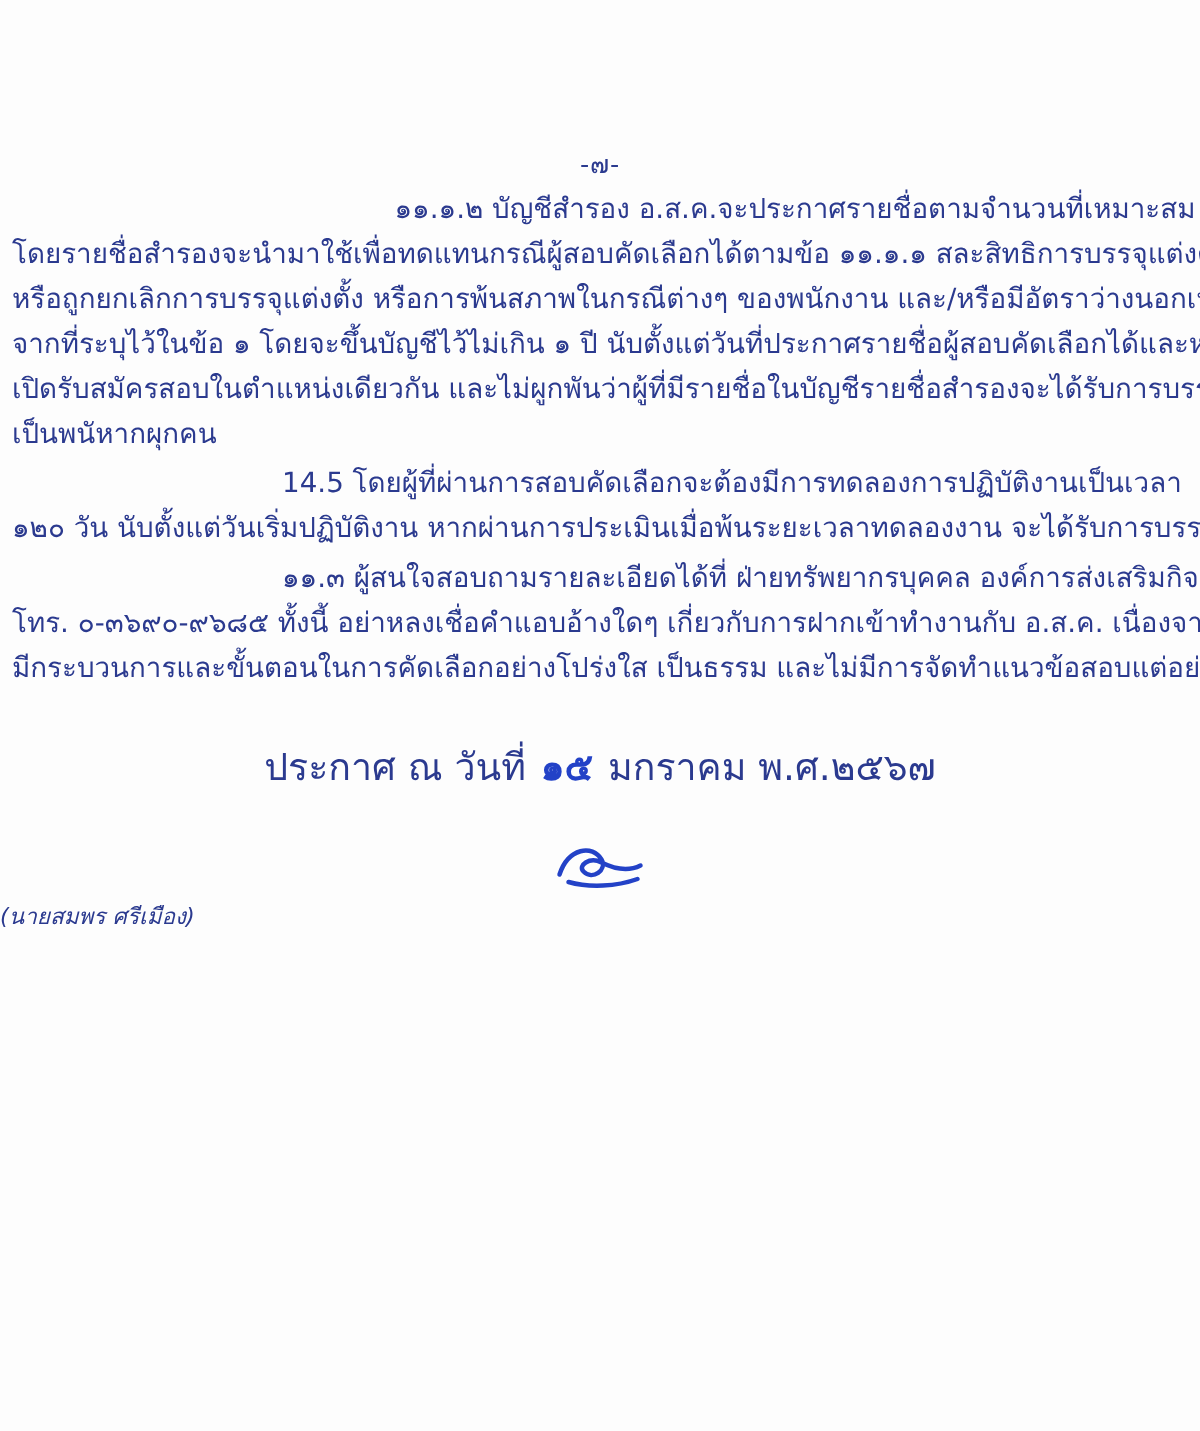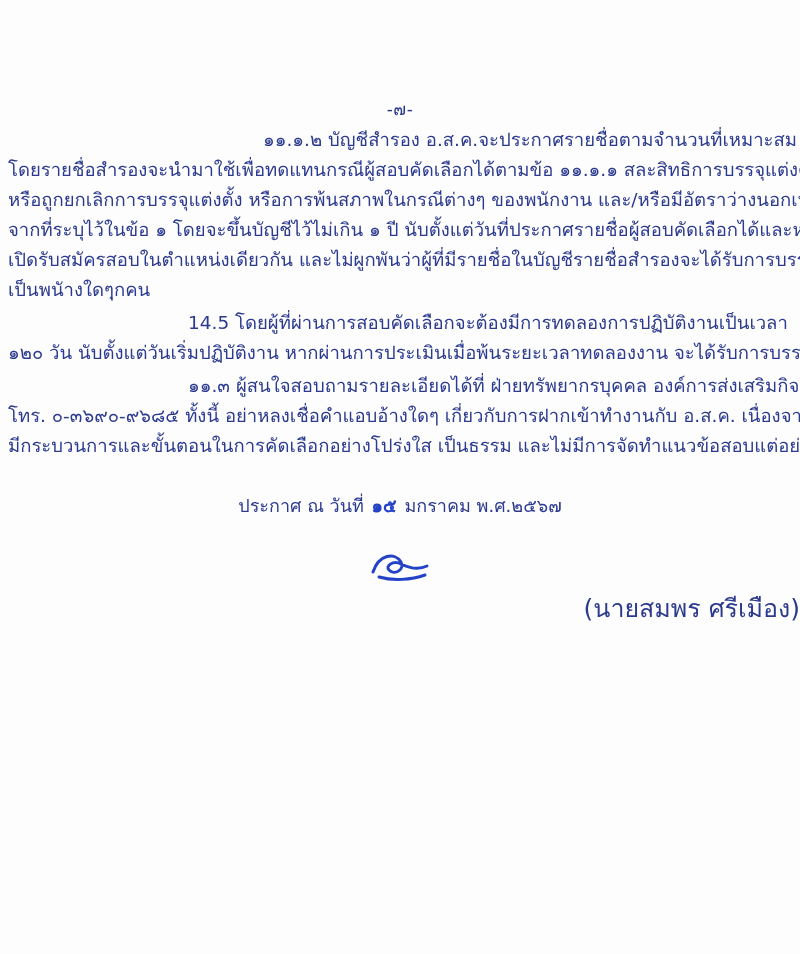--- a/index.html
+++ b/index.html
@@ -48,28 +48,29 @@
     overflow: visible;
   }
   .ind-1 { padding-left: 255px; }
   .ind-2 { padding-left: 180px; }
   .ind-0 { padding-left: 0px; }
   .block {
     margin-top: 3px;
   }
   .sig-area {
     margin-top: 26px;
-    text-align: right;
+    text-align: left;
     color: #2b3a8f;
-    font-size: 25px;
+    font-size: 15px;
     line-height: 1.7;
+    font-style: italic;
   }
   .date-line {
     color: #2b3a8f;
-    font-size: 18px;
+    font-size: 25px;
     text-align: center;
     margin-top: 30px;
   }
   .date-hand {
     color: #2342c7;
     font-weight: bold;
     padding: 0 2px;
   }
   .signature-glyph {
     display: block;
@@ -88,21 +89,21 @@
   <div class="doc-body">
 
     <div class="page-number">-๗-</div>
 
     <div class="para block">
       <span class="line ind-1">๑๑.๑.๒ บัญชีสำรอง อ.ส.ค.จะประกาศรายชื่อตามจำนวนที่เหมาะสม</span>
       <span class="line ind-0">โดยรายชื่อสำรองจะนำมาใช้เพื่อทดแทนกรณีผู้สอบคัดเลือกได้ตามข้อ ๑๑.๑.๑ สละสิทธิการบรรจุแต่งตั้ง</span>
       <span class="line ind-0">หรือถูกยกเลิกการบรรจุแต่งตั้ง หรือการพ้นสภาพในกรณีต่างๆ ของพนักงาน และ/หรือมีอัตราว่างนอกเหนือ</span>
       <span class="line ind-0">จากที่ระบุไว้ในข้อ ๑ โดยจะขึ้นบัญชีไว้ไม่เกิน ๑ ปี นับตั้งแต่วันที่ประกาศรายชื่อผู้สอบคัดเลือกได้และหรือมีการ</span>
       <span class="line ind-0">เปิดรับสมัครสอบในตำแหน่งเดียวกัน และไม่ผูกพันว่าผู้ที่มีรายชื่อในบัญชีรายชื่อสำรองจะได้รับการบรรจุ</span>
-      <span class="line ind-0">เป็นพนัางใดๆุกคน</span>
+      <span class="line ind-0">เป็นพนัหากผุกคน</span>
     </div>
 
     <div class="para block">
       <span class="line ind-2">14.5 โดยผู้ที่ผ่านการสอบคัดเลือกจะต้องมีการทดลองการปฏิบัติงานเป็นเวลา</span>
       <span class="line ind-0">๑๒๐ วัน นับตั้งแต่วันเริ่มปฏิบัติงาน หากผ่านการประเมินเมื่อพ้นระยะเวลาทดลองงาน จะได้รับการบรรจุ</span>
     </div>
 
     <div class="para block">
       <span class="line ind-2">๑๑.๓ ผู้สนใจสอบถามรายละเอียดได้ที่ ฝ่ายทรัพยากรบุคคล องค์การส่งเสริมกิจการ</span>
       <span class="line ind-0">โทร. ๐-๓๖๙๐-๙๖๘๕ ทั้งนี้ อย่าหลงเชื่อคำแอบอ้างใดๆ เกี่ยวกับการฝากเข้าทำงานกับ อ.ส.ค. เนื่องจาก อ.ส.ค.</span>

